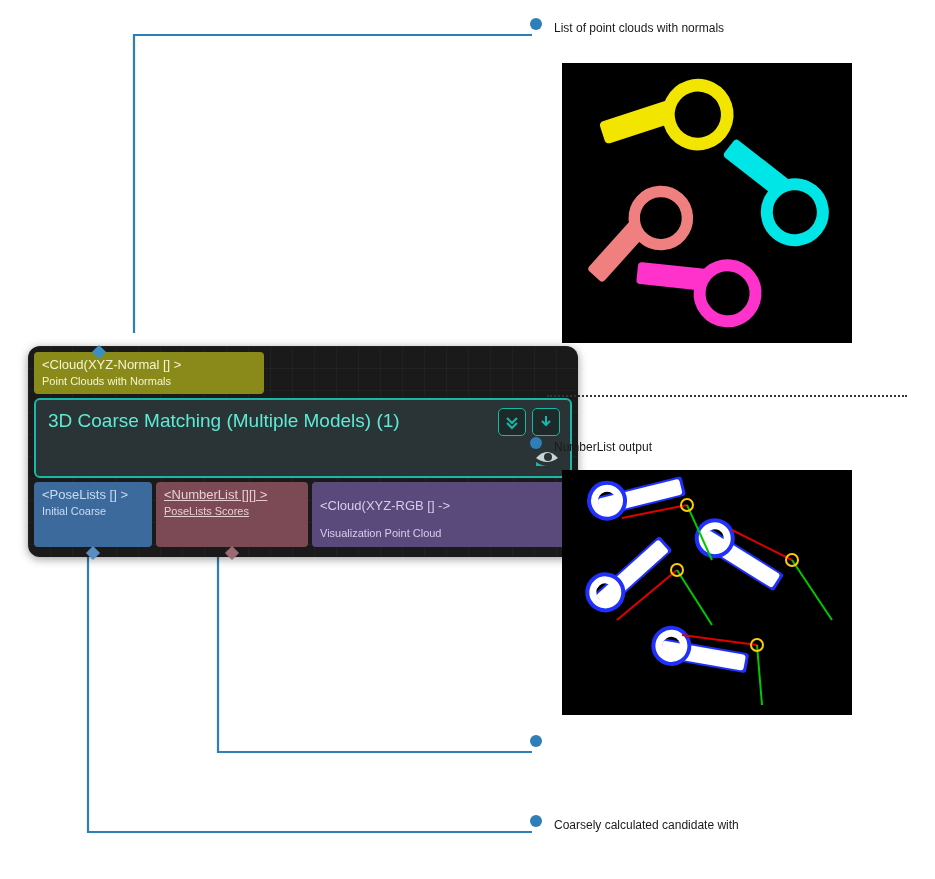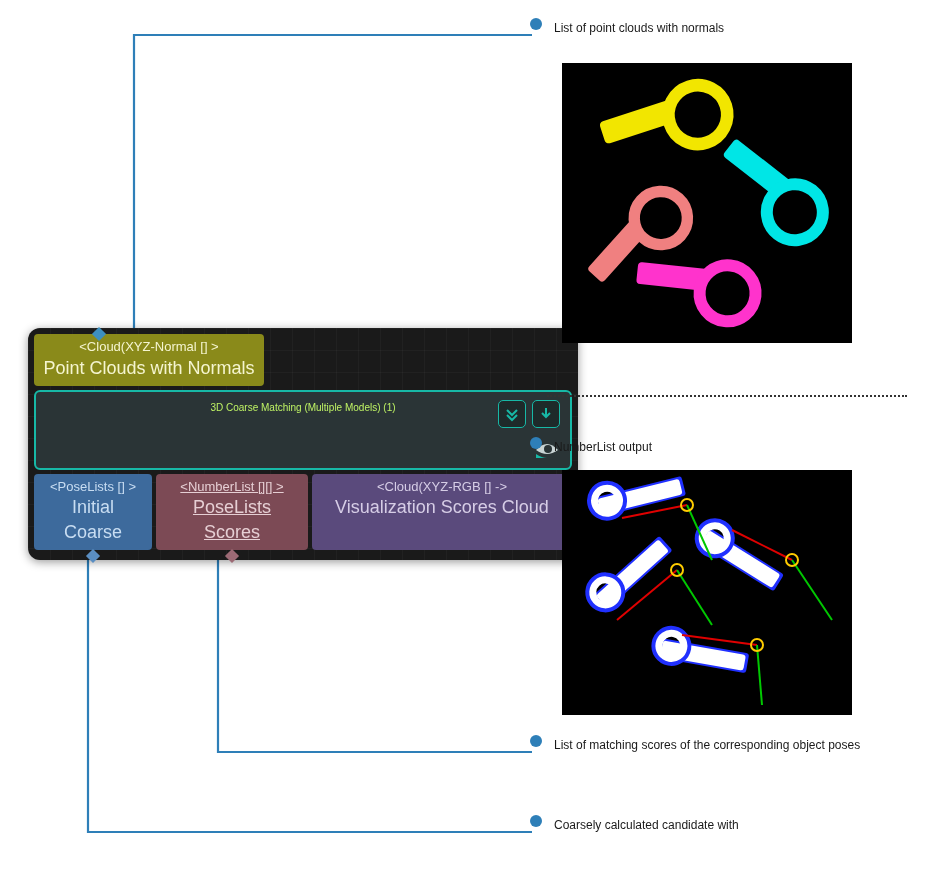--- a/index.html
+++ b/index.html
@@ -15,65 +15,64 @@
     position: absolute;
     top: 0; left: 0;
     width: 935px; height: 879px;
     pointer-events: none;
   }
 
   
   .node {
     position: absolute;
     left: 28px;
-    top: 328px;
+    top: 346px;
     width: 550px;
     background: #1a1a1a;
     border-radius: 12px;
     padding: 6px 6px 10px 6px;
     box-shadow: 0 2px 10px rgba(0,0,0,0.4);
     background-image:
       linear-gradient(rgba(255,255,255,0.03) 1px, transparent 1px),
       linear-gradient(90deg, rgba(255,255,255,0.03) 1px, transparent 1px);
     background-size: 22px 22px;
-    text-align: center;
   }
   .port-row { display: flex; gap: 4px; }
   .port {
     border-radius: 4px;
     padding: 4px 8px 6px 8px;
     font-size: 13px;
     line-height: 1.35;
     color: #e8e8e8;
     position: relative;
   }
   .port .type { display: block; font-size: 13px; }
-  .port .label { display: block; font-size: 18px; }
+  .port .label { display: block; font-size: 11px; }
   .port-input {
     background: #8a8a1a;
     color: #f5f5d0;
   }
   .port-input .type, .port-input .label { color: #f5f5d0; }
   .port-out-1 { background: #3d6a9c; flex: 0 0 auto; width: 118px;}
   .port-out-2 { background: #7c4a55; flex: 0 0 auto; width: 152px;}
   .port-out-3 { background: #5a4a7c; flex: 1; }
   .port-out-1 .type, .port-out-1 .label { color: #c8ddf2; }
   .port-out-2 .type, .port-out-2 .label { color: #e6cfd4; text-decoration: underline; }
-  .port-out-3 .type, .port-out-3 .label { color: #d6cde6; }
+  .port-out-3 .type, .port-out-3 .label { color: #d6cde6; margin-top: 11px; }
 
   .node-body {
     margin: 4px 0;
     border: 2px solid #17b8a6;
     border-radius: 6px;
     background: #2a3436;
     padding: 10px 12px 8px 12px;
     position: relative;
     min-height: 80px;
   }
-  .node-title { color: #bef264; font-size: 10px; }
+  .node-title { color: #5eead4; font-size: 19px; }
   .node-actions {
     position: absolute;
     right: 10px; top: 8px;
     display: flex; gap: 6px;
   }
   .act-btn {
     width: 28px; height: 28px;
     border: 1.5px solid #17b8a6;
     border-radius: 5px;
     background: #1e2a2a;
@@ -219,33 +218,33 @@
       <span class="label">Initial Coarse</span>
       <span class="diamond bot o1"></span>
     </div>
     <div class="port port-out-2">
       <span class="type">&lt;NumberList [][] &gt;</span>
       <span class="label">PoseLists Scores</span>
       <span class="diamond bot o2"></span>
     </div>
     <div class="port port-out-3">
       <span class="type">&lt;Cloud(XYZ-RGB [] -&gt;</span>
-      <span class="label">Visualization Scores Cloud</span>
+      <span class="label">Visualization Point Cloud</span>
     </div>
   </div>
 </div>
 
 <div class="ann ann-1">
   <span class="bullet"></span><span>List of point clouds with normals</span>
 </div>
 <div class="ann ann-2">
   <span class="bullet"></span><span>NumberList output</span>
 </div>
 <div class="ann ann-3">
-  <span class="bullet"></span><span>List of matching scores of the corresponding object poses</span>
+  <span class="bullet"></span>
 </div>
 <div class="ann ann-4">
   <span class="bullet"></span><span>Coarsely calculated candidate with</span>
 </div>
 
 <div class="rule"></div>
 
 <div class="thumb thumb1" title="segmented connecting-rod point clouds (4 colored objects)">
   <div class="wrench" style="color:#f2e600; left:40px; top:30px; transform:rotate(-18deg) scale(1.05);"></div>
   <div class="wrench" style="color:#00e6e6; left:155px; top:100px; transform:rotate(38deg) scale(1.0);"></div>

